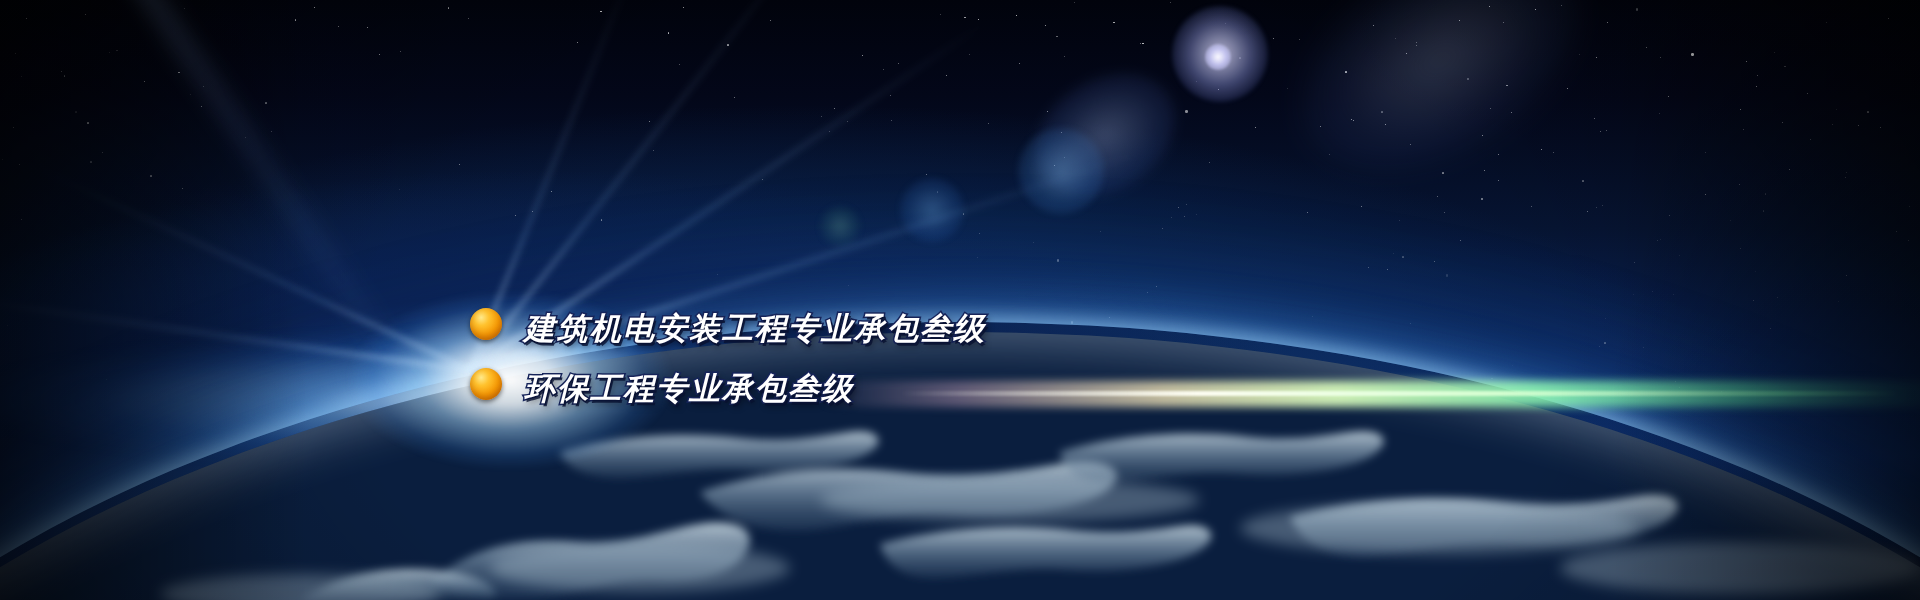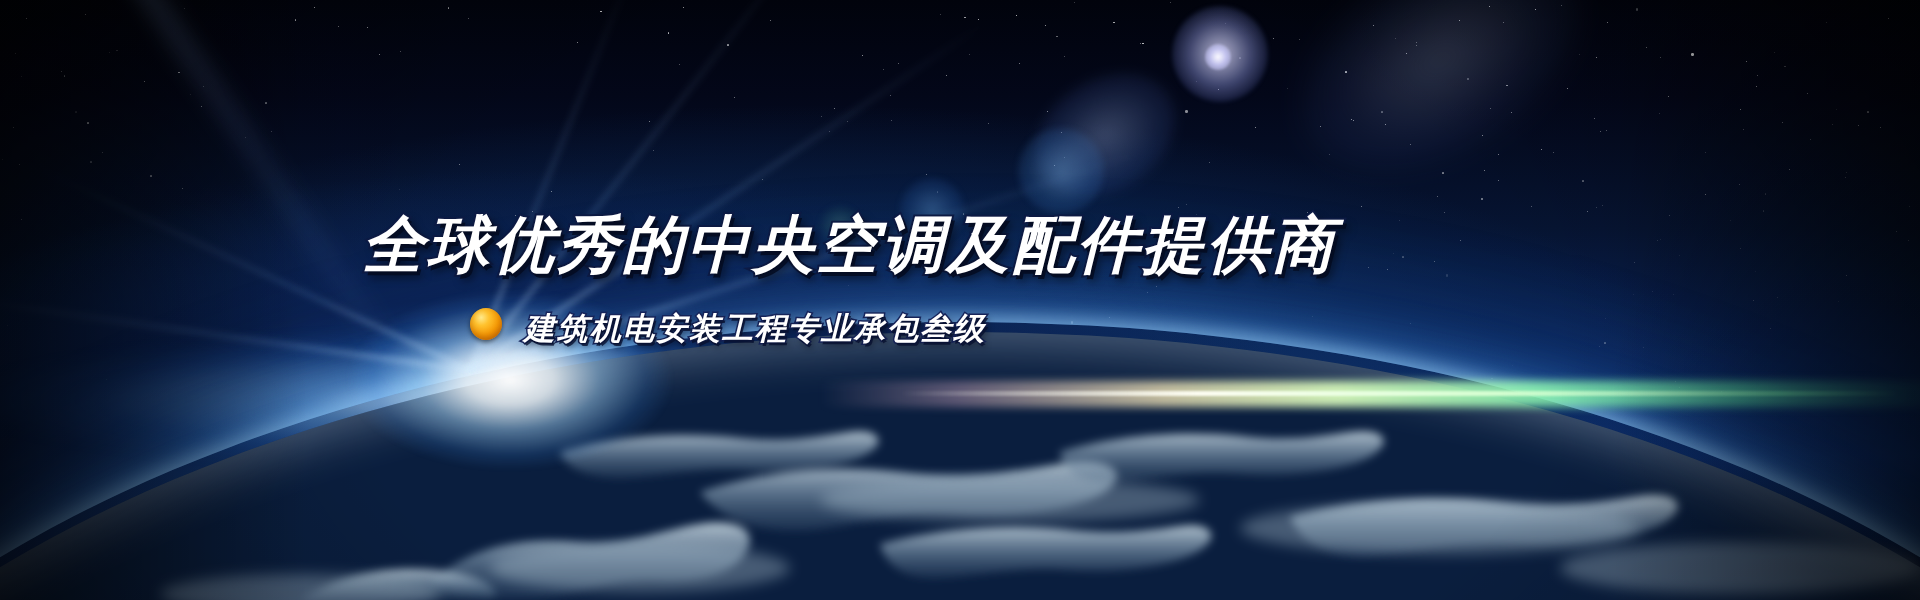--- a/index.html
+++ b/index.html
@@ -460,25 +460,28 @@
   <div class="orb" style="left:820px;top:206px;width:40px;height:40px;background:radial-gradient(circle at 50% 50%, rgba(120,190,160,.28) 0%, rgba(60,140,120,.12) 55%, rgba(0,0,0,0) 100%);filter:blur(3px);"></div>
   <div class="orb" style="left:1290px;top:-30px;width:300px;height:180px;background:radial-gradient(ellipse at 50% 50%, rgba(190,210,255,.22) 0%, rgba(95,130,220,.08) 55%, rgba(0,0,0,0) 100%);filter:blur(14px);transform:rotate(-30deg);"></div>
 
   <div style="position:absolute;left:120px;top:-60px;width:560px;height:24px;transform:rotate(56deg);transform-origin:0 50%;
               background:linear-gradient(90deg, rgba(160,195,255,.22) 0%, rgba(110,160,240,.10) 45%, rgba(0,0,0,0) 100%);filter:blur(9px);"></div>
 
   <div class="vignette"></div>
 
   <div class="content">
 
-    <div class="headline">全球优秀的中央空调及配件提供商</div>
 
     <div class="bullets">
 
       <div class="bullet">
         <span class="dot"></span>
         <span class="btext">建筑机电安装工程专业承包叁级</span>
       </div>
 
+      <div class="bullet">
+        <span class="dot"></span>
+        <span class="btext">环保工程专业承包叁级</span>
+      </div>
 
     </div>
   </div>
 </div>
 
 </body></html>

